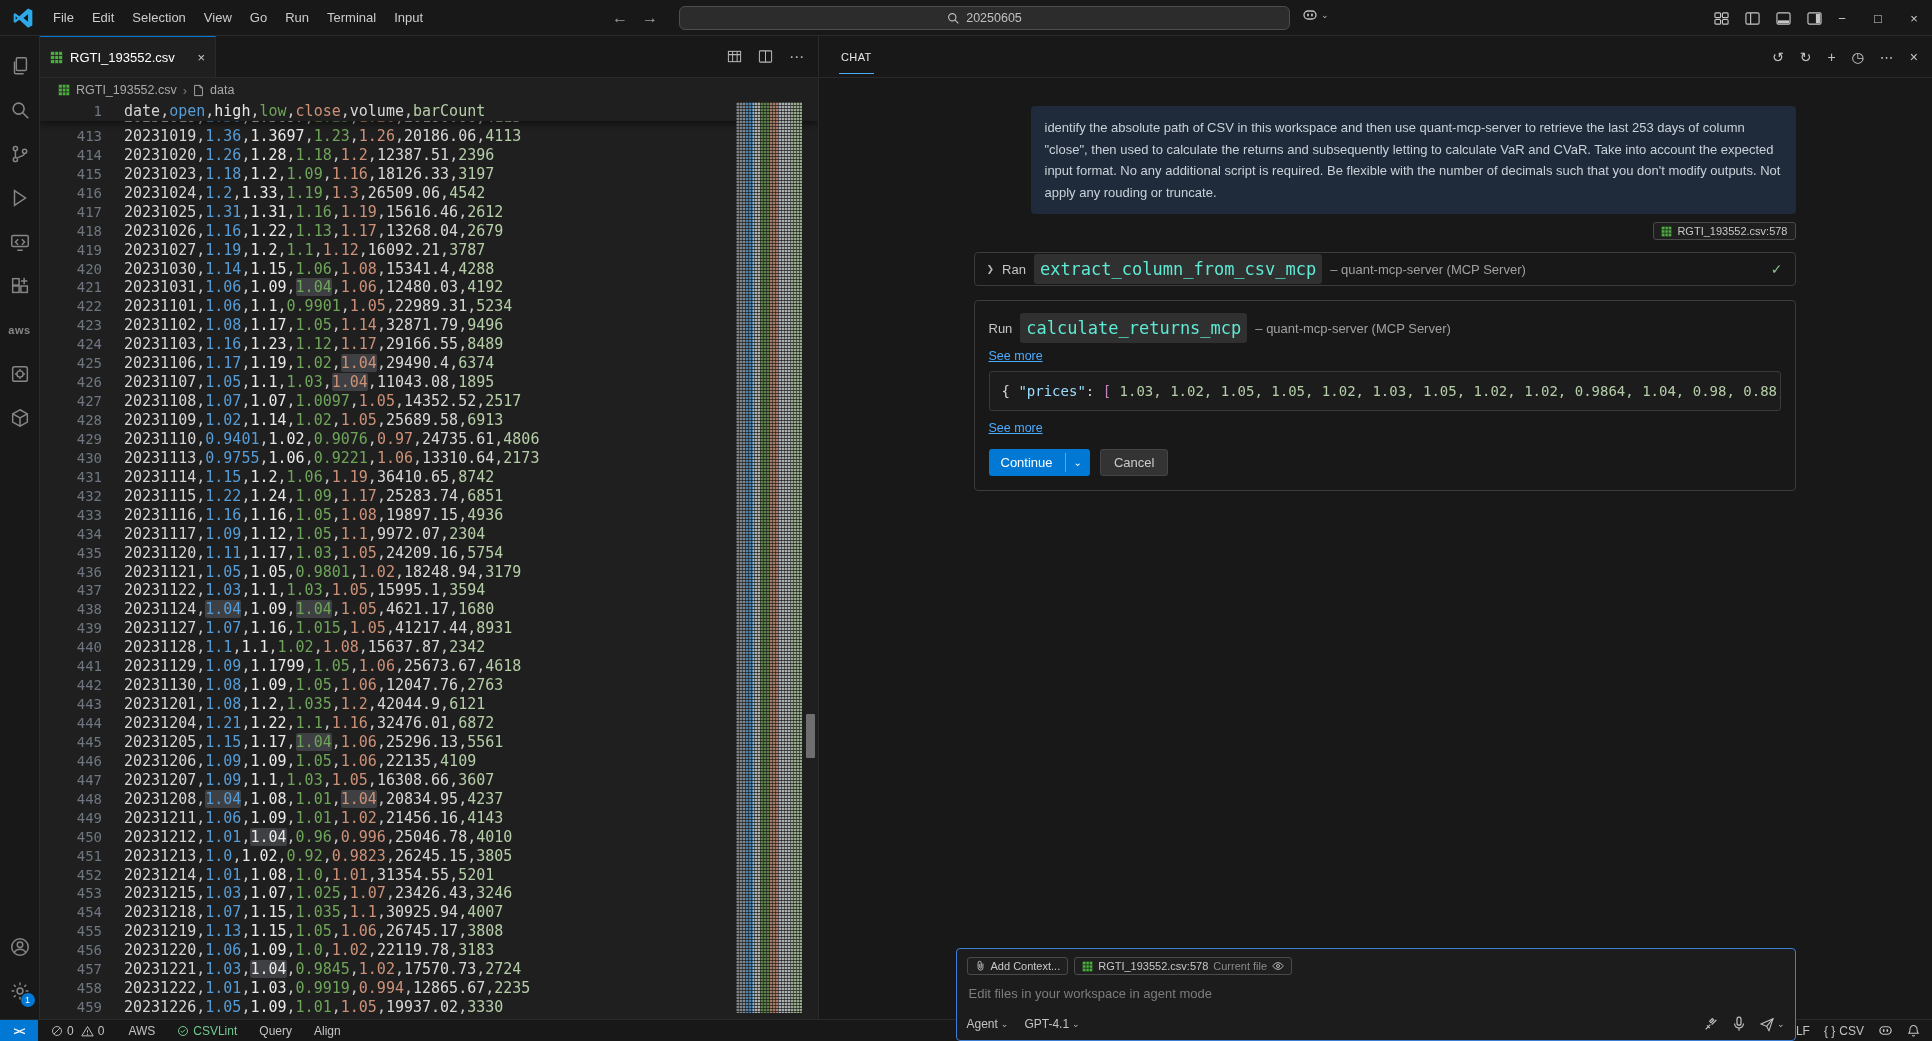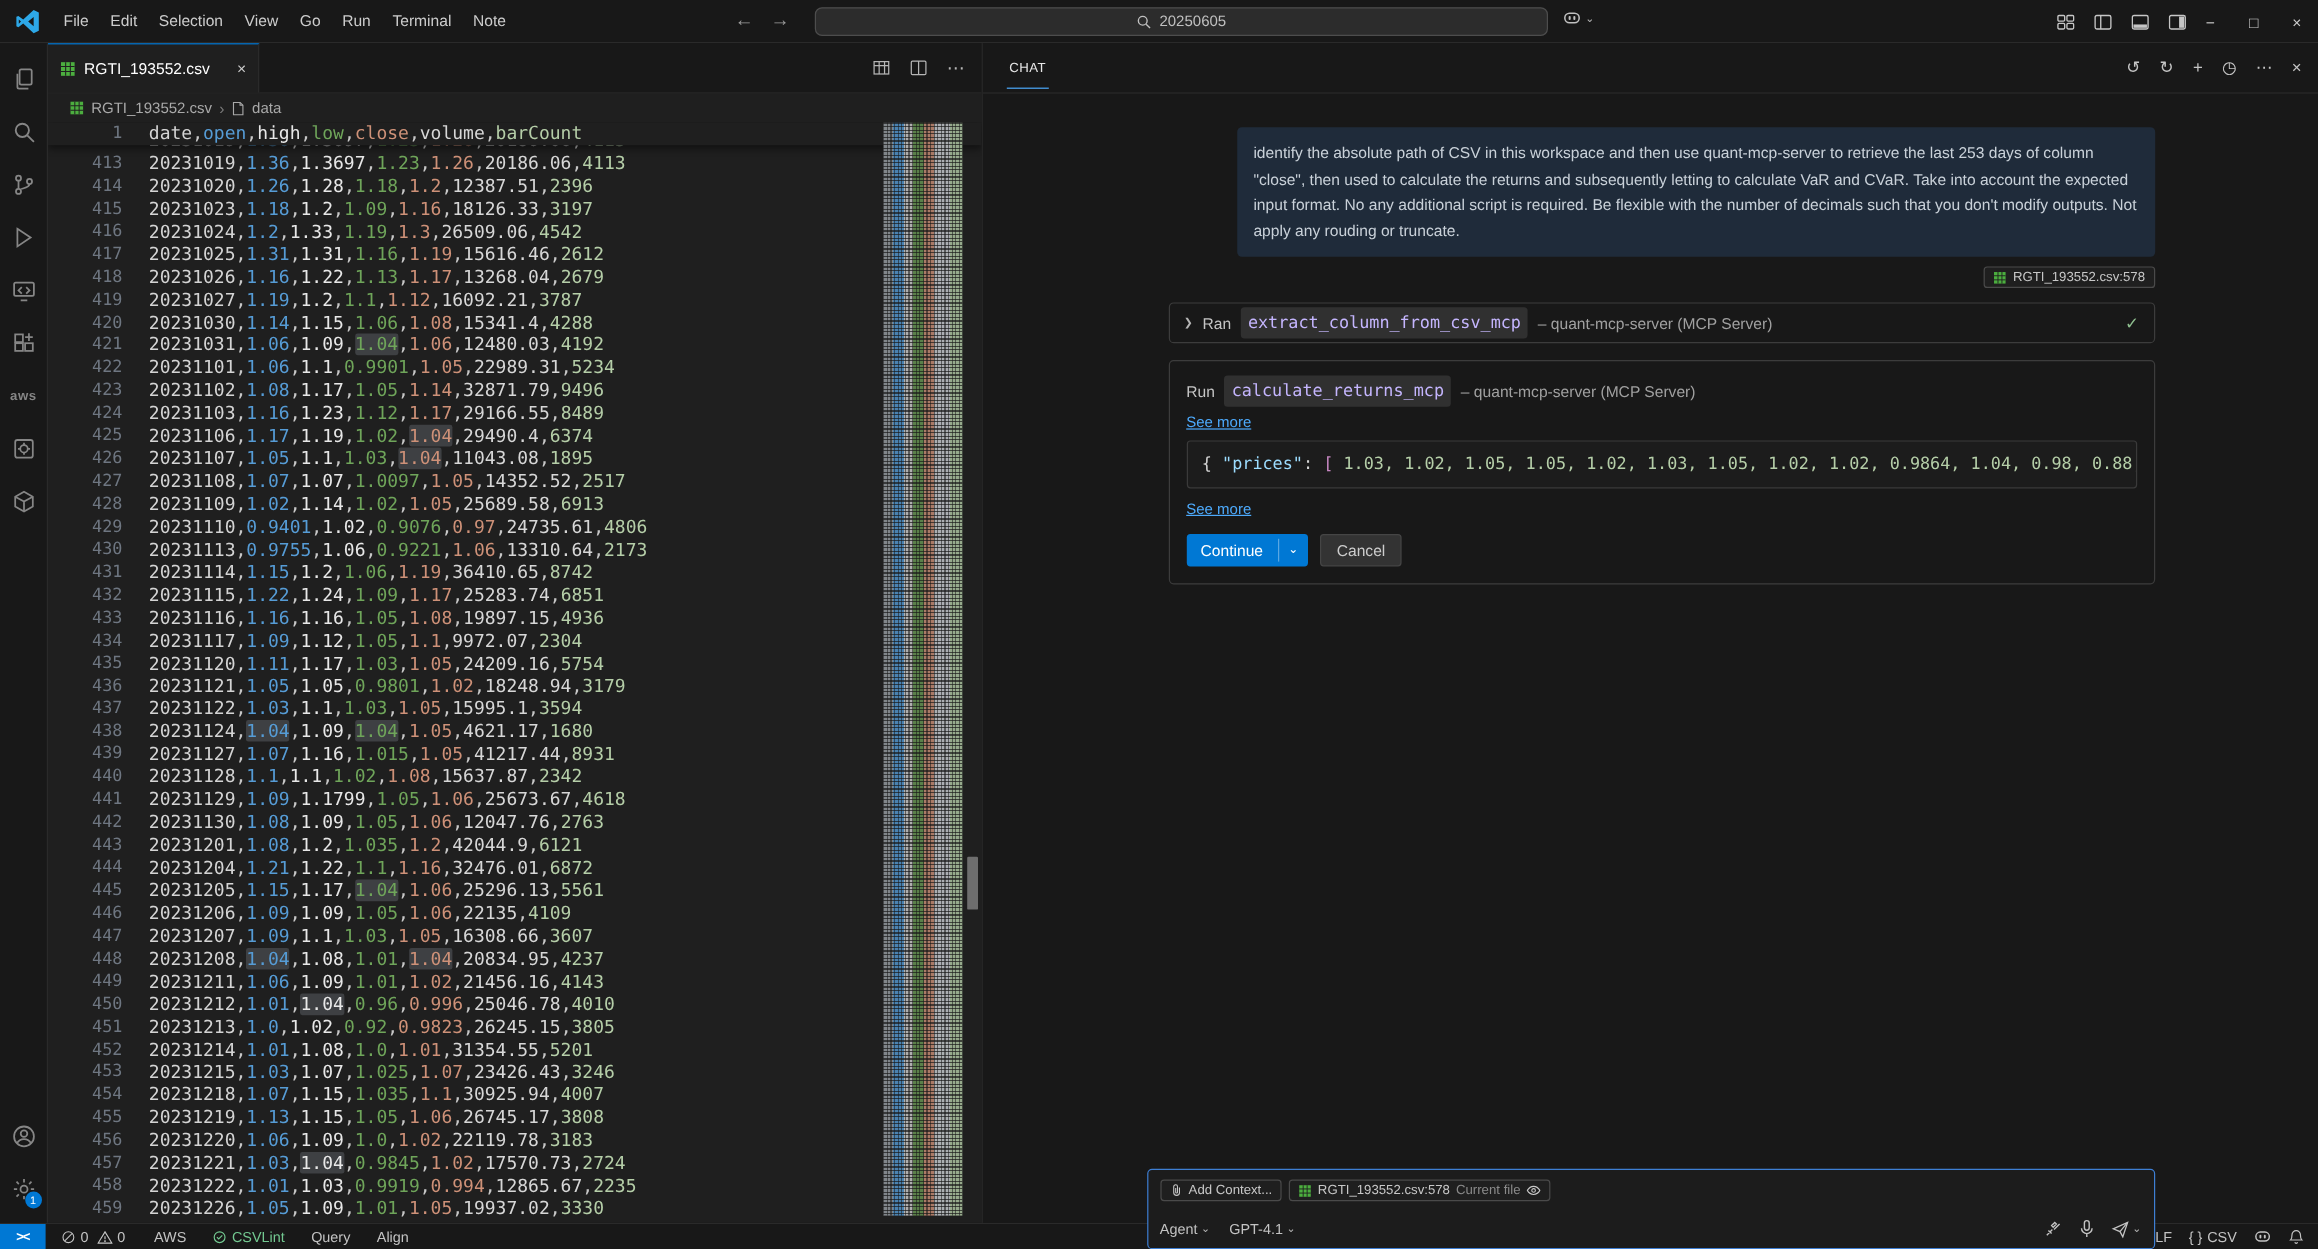--- a/index.html
+++ b/index.html
@@ -83,22 +83,22 @@
   .chip { display:inline-flex; align-items:center; gap:5px; border:1px solid #4a4a4a; background:#1f1f1f;
     border-radius:3px; padding:2px 7px; font-size:11px; color:#c8c8c8; }
 
   .copilot-head { display:flex; align-items:center; gap:9px; margin-top:26px; }
   .copilot-avatar { width:26px; height:26px; border-radius:50%; border:1px solid #4a4a4a; background:#232323;
     display:flex; align-items:center; justify-content:center; color:#c5c5c5; }
   .copilot-name { font-weight:bold; font-size:13.5px; color:#e6e6e6; }
 
   .tool-row { margin:12px 0 0 18px; border:1px solid #3c3c3c; border-radius:4px; height:34px;
     display:flex; align-items:center; gap:8px; padding:0 12px; font-size:13px; color:#c5c5c5; }
-  .mono-chip { font-family:"DejaVu Sans Mono","Liberation Mono",monospace; font-size:14px; background:#303030;
-    color:#c4b5fd; border-radius:3px; padding:5px 6px; }
+  .mono-chip { font-family:"DejaVu Sans Mono","Liberation Mono",monospace; font-size:17px; background:#303030;
+    color:#5eead4; border-radius:3px; padding:5px 6px; }
   .dim { color:#a0a0a0; }
   .tool-check { margin-left:auto; color:#8fbf8f; font-size:14px; }
 
   .run-block { margin:14px 0 0 18px; border:1px solid #3c3c3c; border-radius:4px; padding:12px 14px 14px; }
   .run-title { display:flex; align-items:center; gap:8px; font-size:13px; color:#c5c5c5; }
   .desc-field { margin-top:12px; border:1px solid #3a3a3a; border-radius:3px; background:#1c1c1c;
     padding:8px 12px 0; height:38px; overflow:hidden;
     font-family:"DejaVu Sans Mono","Liberation Mono",monospace; font-size:14px; color:#8f8f8f; }
   .desc-clip { height:5px; margin-top:4px; overflow:hidden; opacity:.45; }
   .see-more { display:inline-block; margin-top:6px; font-size:12.5px; color:#4daafc; text-decoration:underline; }
@@ -144,21 +144,21 @@
       </svg>
   </span>
   <div class="menu">
     <span class="menu-item">File</span>
     <span class="menu-item">Edit</span>
     <span class="menu-item">Selection</span>
     <span class="menu-item">View</span>
     <span class="menu-item">Go</span>
     <span class="menu-item">Run</span>
     <span class="menu-item">Terminal</span>
-    <span class="menu-item">Note</span>
+    <span class="menu-item">Input</span>
   </div>
   <div class="nav-arrows">
     <span>←</span>
     <span>→</span>
   </div>
   <div class="cmd-center">
     <span>
       <svg width="13" height="13" viewBox="0 0 16 16">
           <circle cx="6.5" cy="6.5" r="4.5" fill="none" stroke="#c0c0c0" stroke-width="1.4"></circle>
           <line x1="10" y1="10" x2="14" y2="14" stroke="#c0c0c0" stroke-width="1.4"></line>
@@ -474,20 +474,21 @@
               <span>RGTI_193552.csv:578</span>
               <span class="chip-sub">Current file</span>
               <span>
                 <svg width="12" height="10" viewBox="0 0 16 12" fill="none" stroke="#c8c8c8" stroke-width="1.2">
                     <path d="M1 6s2.7-4.5 7-4.5S15 6 15 6s-2.7 4.5-7 4.5S1 6 1 6z"></path>
                     <circle cx="8" cy="6" r="2"></circle>
                   </svg>
               </span>
             </span>
           </div>
+          <div class="ci-placeholder">Edit files in your workspace in agent mode</div>
           <div class="ci-controls">
             <span class="ci-dd">
               <span>Agent</span>
               <span class="chev">⌄</span>
             </span>
             <span class="ci-dd">
               <span>GPT-4.1</span>
               <span class="chev">⌄</span>
             </span>
             <span class="ci-icons">

